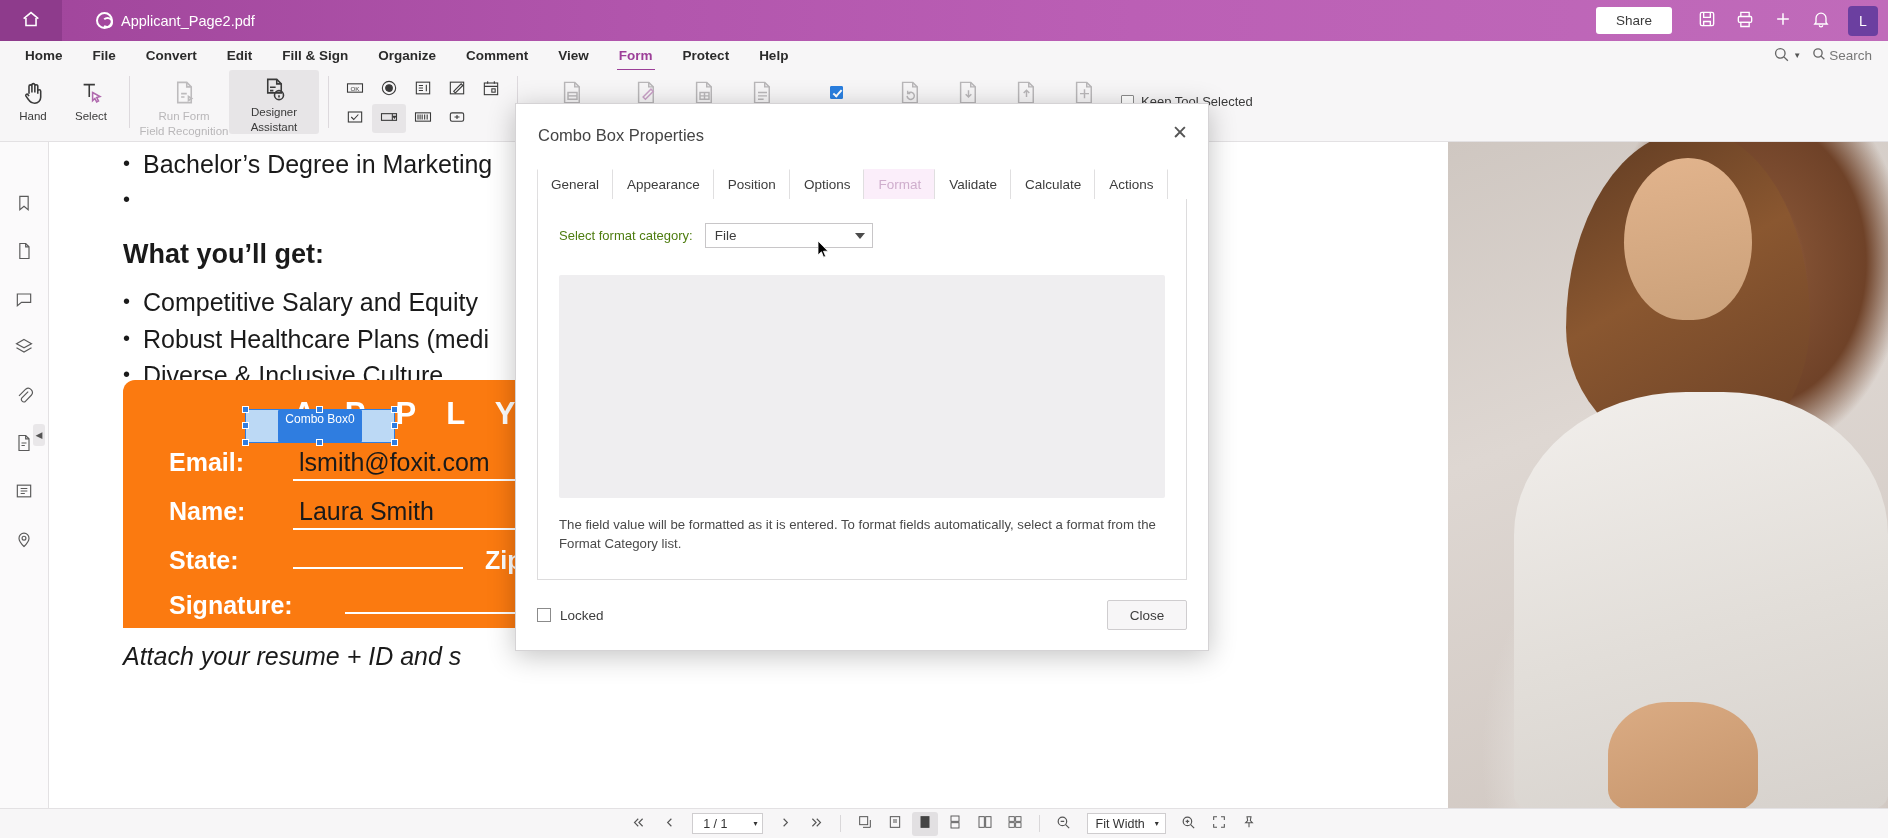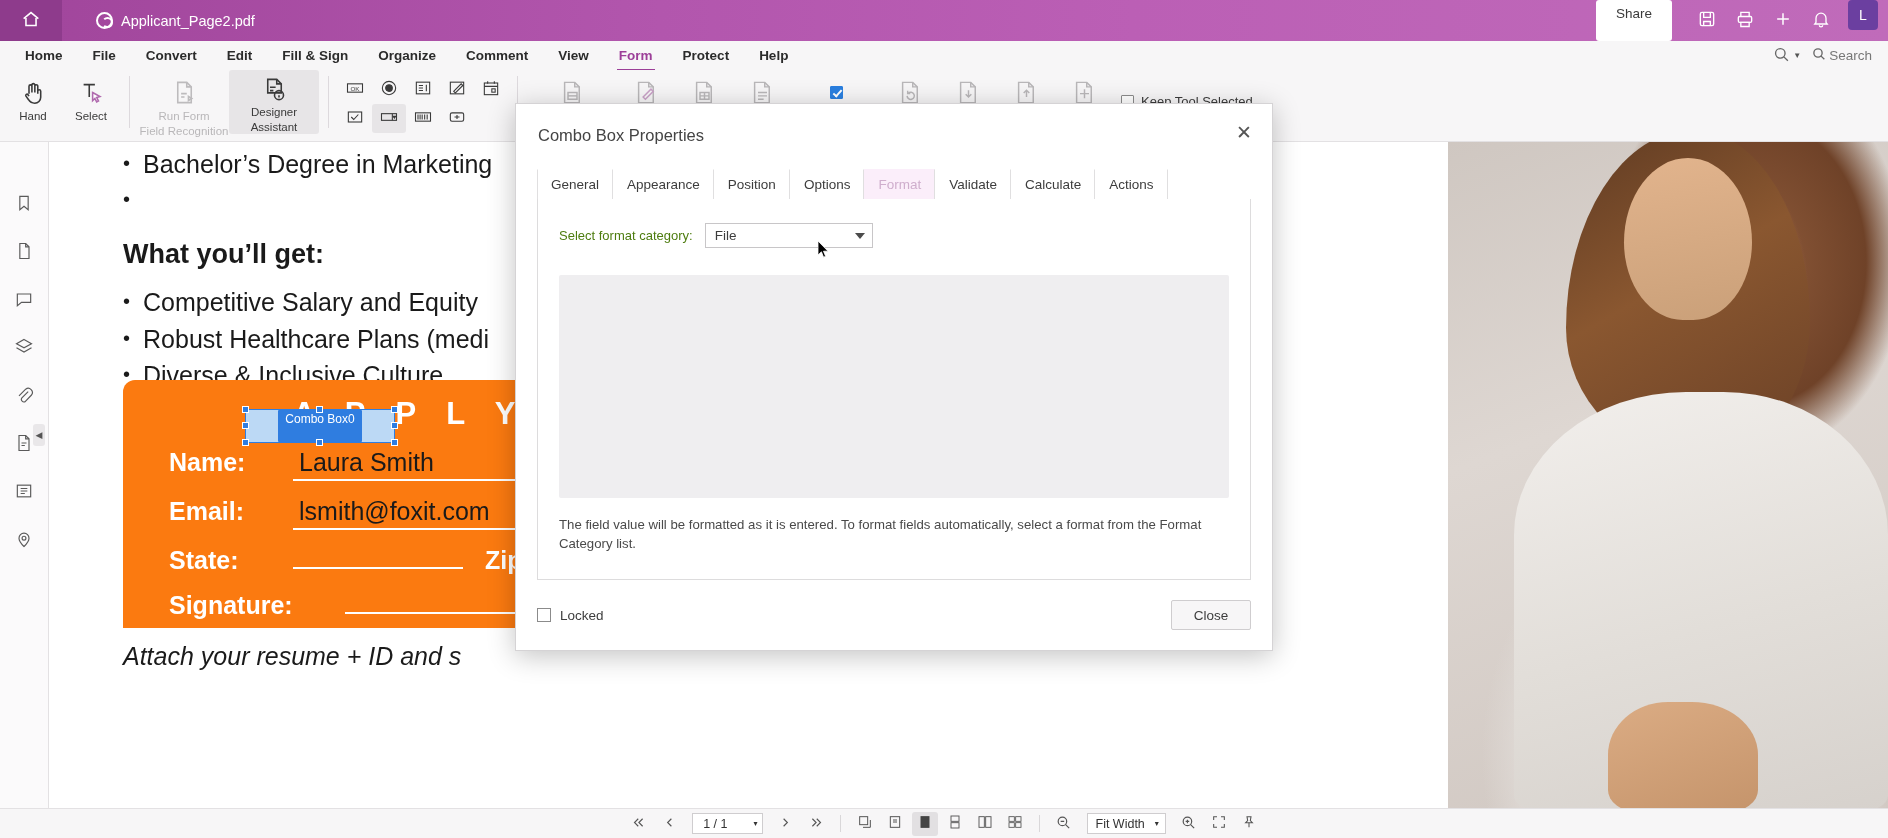--- a/index.html
+++ b/index.html
@@ -33,21 +33,21 @@
   .tab-file .logo{
     width:17px;height:17px;border-radius:50%;
     border:2px solid #fff; display:block; position:relative;
   }
   .tab-file .logo:after{
     content:""; position:absolute; left:4px; top:3px;
     width:7px;height:7px;border-radius:50%;
     border:2px solid #fff; border-left-color:transparent;
   }
   .title-right{
-    margin-left:auto; display:flex; gap:0px; padding-right:10px;padding-left:36px;
+    margin-left:auto; display:flex; align-items:center; gap:0px; padding-right:10px;padding-left:36px;
   }
   .share-btn{
     background:#ffffff; color:#3b3b3b; font-size:13.5px;
     border-radius:3px; padding:6px 20px; margin-right:16px; cursor:pointer;
   }
   .ticon{ width:38px;height:41px;display:flex;align-items:center;justify-content:center;cursor:pointer;}
   .ticon svg{width:20px;height:20px;}
   .avatar{
     width:30px;height:30px;border-radius:4px;background:#6b3fa0;color:#fff;
     display:flex;align-items:center;justify-content:center;font-size:14px;margin-left:8px;
@@ -194,21 +194,21 @@
     height:21px; padding:0 4px 0 10px; font-size:12.5px; color:#333; margin:0 6px; gap:26px;
   }
   .fitsel{
     display:flex;align-items:center; gap:10px; border:1px solid #cfcdcf;background:#fff;
     height:21px;padding:0 6px 0 8px;font-size:12.5px;color:#333;margin:0 6px;cursor:pointer;
   }
   .sb-sep{ width:1px;height:17px;background:#d9d7d9;margin:0 7px;}
 
   
   .overlay-dialog{
-    position:absolute; left:515px; top:103px; width:758px; height:548px;
+    position:absolute; left:515px; top:103px; width:694px; height:548px;
     background:#ffffff; border:1px solid #d5d3d5;
     box-shadow:0 5px 26px rgba(0,0,0,.24);
   }
   .dlg-title{
     position:absolute; left:22px; top:22px; font-size:16.5px; color:#444;
   }
   .dlg-close{
     position:absolute; right:13px; top:14px; width:30px;height:28px;
     display:flex;align-items:center;justify-content:center;
     font-size:19px; color:#555; cursor:pointer;
@@ -658,27 +658,27 @@
       </div>
       <div class="bullet">
         <span class="dot">•</span>
         <span>Diverse &amp; Inclusive Culture</span>
       </div>
     </div>
 
     <div class="applycard">
       <div class="apply-title">A P P L Y   N</div>
       <div class="frow">
-        <span class="flabel">Name:</span>
-        <span class="fval">Laura Smith</span>
-      </div>
-      <div class="frow">
         <span class="flabel">Email:</span>
         <span class="fval wide">lsmith@foxit.com</span>
         <span class="f2">Dat</span>
+      </div>
+      <div class="frow">
+        <span class="flabel">Name:</span>
+        <span class="fval">Laura Smith</span>
       </div>
       <div class="frow">
         <span class="flabel">State:</span>
         <span class="fval small"></span>
         <span class="f2">Zip Cod</span>
       </div>
       <div class="frow">
         <span class="flabel" style="width:176px;">Signature:</span>
         <span class="fval wide"></span>
       </div>

